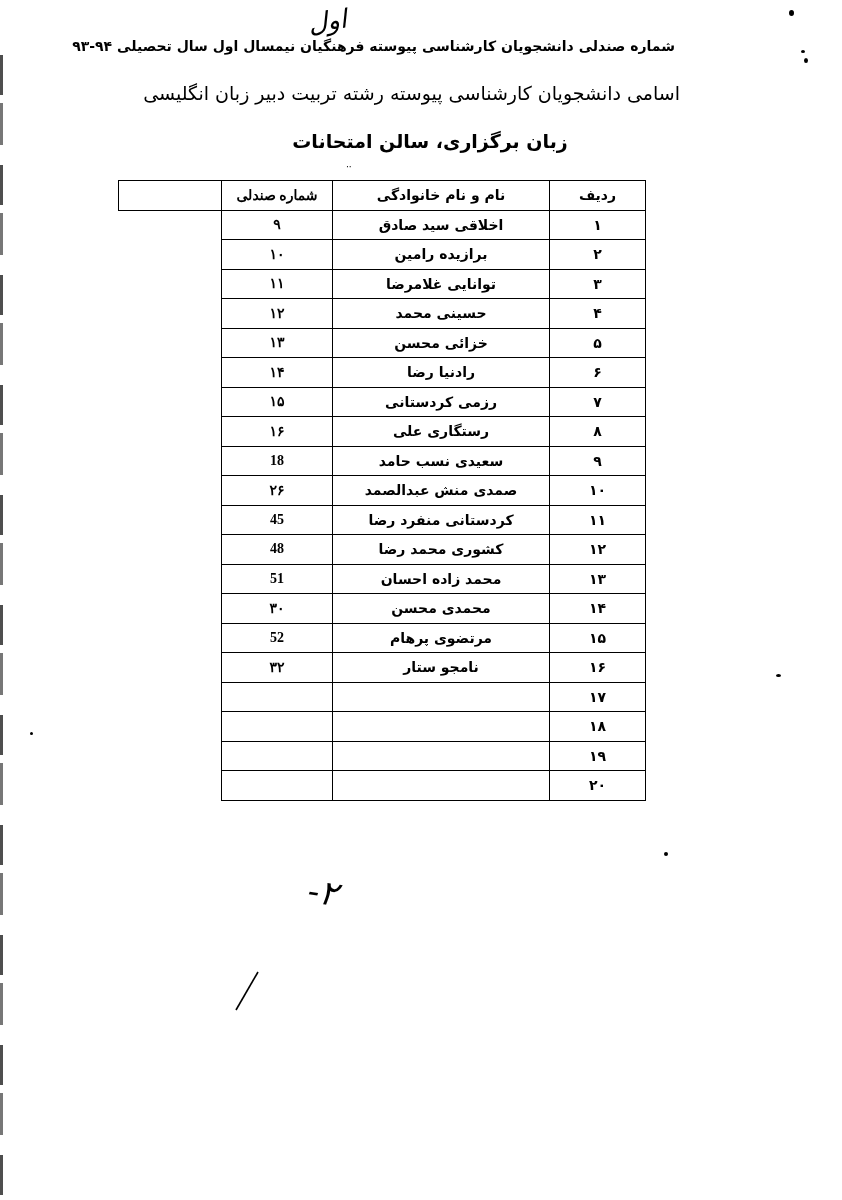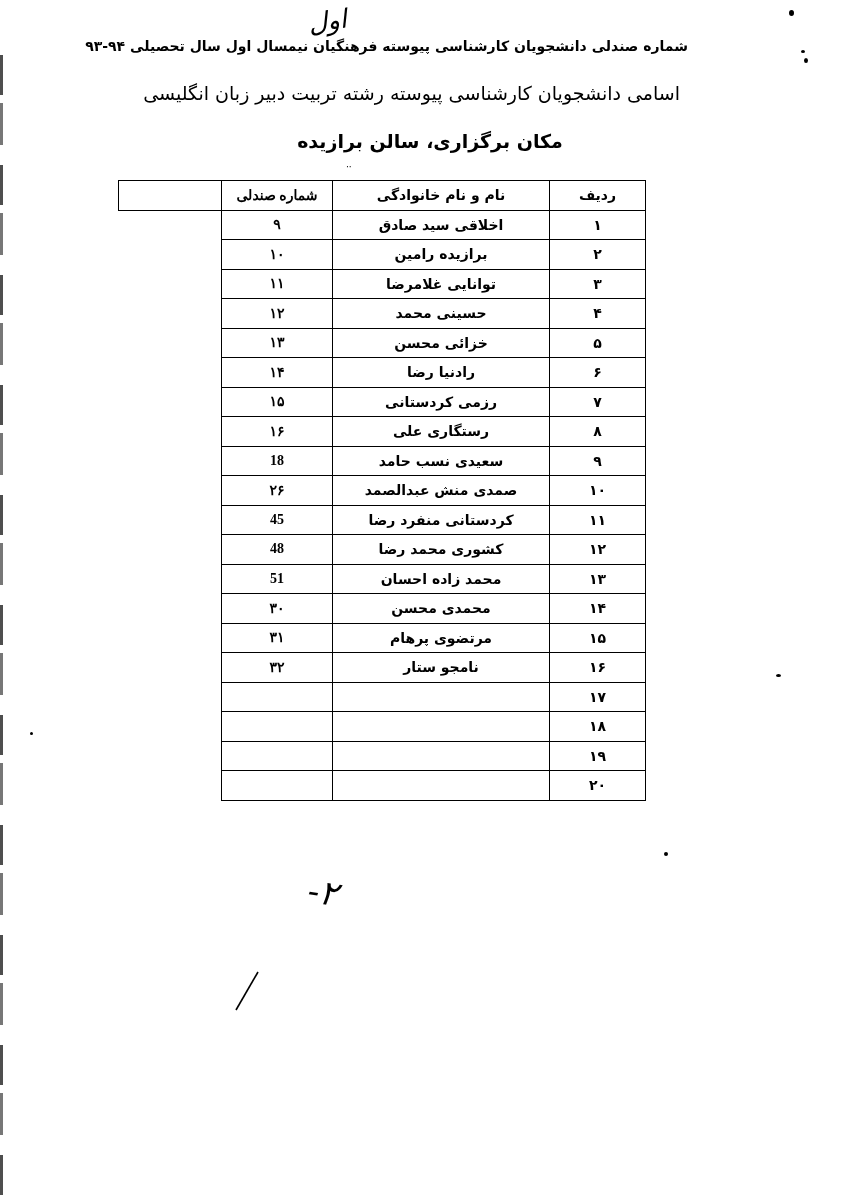--- a/index.html
+++ b/index.html
@@ -1,20 +1,20 @@
 <!DOCTYPE html>
 <html><head>
 <meta charset="utf-8">
 <style>
   html, body { margin: 0; padding: 0; background: #ffffff; }
   body { width: 842px; height: 1200px; position: relative; overflow: hidden;
          font-family: "DejaVu Sans", sans-serif; color: #000; }
   .scan-edge { position: absolute; left: 0; top: 55px; width: 3px; height: 1140px;
                background: repeating-linear-gradient(to bottom, #222 0 40px, #fff 40px 48px, #555 48px 90px, #fff 90px 110px); opacity: .8; }
-  .header-line { position: absolute; top: 38px; left: 208px; width: 480px; text-align: right;
+  .header-line { position: absolute; top: 38px; left: 195px; width: 480px; text-align: right;
                  direction: rtl; font-weight: bold; font-size: 14px; white-space: nowrap; }
   .handwritten-mark { position: absolute; top: 6px; left: 308px; font-family: "DejaVu Serif", serif;
                       font-style: italic; font-size: 26px; transform: rotate(-8deg); }
   .title-line { position: absolute; top: 82px; left: 180px; width: 500px; text-align: center;
                 direction: rtl; font-weight: normal; font-size: 19px; white-space: nowrap; }
   .subtitle-line { position: absolute; top: 130px; left: 180px; width: 500px; text-align: center;
                    direction: rtl; font-weight: bold; font-size: 19px; white-space: nowrap; }
   .sub-dots { position: absolute; top: 162px; left: 346px; font-size: 9px; }
 
   table.roster { position: absolute; top: 180px; left: 118px; border-collapse: collapse;
@@ -31,21 +31,21 @@
   .scribble { position: absolute; font-family: "DejaVu Serif", serif; font-style: italic; }
 </style>
 </head>
 <body>
 
 <div class="scan-edge"></div>
 
 <div class="handwritten-mark">اول</div>
 <div class="header-line">شماره صندلی دانشجویان کارشناسی پیوسته فرهنگیان نیمسال اول سال تحصیلی ۹۴-۹۳</div>
 <div class="title-line">اسامی دانشجویان کارشناسی پیوسته رشته تربیت دبیر زبان انگلیسی</div>
-<div class="subtitle-line">مکان برگزاری، سالن برازیده</div>
+<div class="subtitle-line">زبان برگزاری، سالن امتحانات</div>
 <div class="sub-dots">··</div>
 
 <table class="roster">
   <thead>
     <tr>
       <th class="c-row">ردیف</th>
       <th class="c-name">نام و نام خانوادگی</th>
       <th class="c-seat">شماره صندلی</th>
       <td class="c-extra" rowspan="21"></td>
     </tr>
@@ -117,21 +117,21 @@
         <td class="c-seat">51</td>
       </tr>
       <tr>
         <td class="c-row">۱۴</td>
         <td class="c-name">محمدی محسن</td>
         <td class="c-seat">۳۰</td>
       </tr>
       <tr>
         <td class="c-row">۱۵</td>
         <td class="c-name">مرتضوی پرهام</td>
-        <td class="c-seat">۳۱</td>
+        <td class="c-seat">52</td>
       </tr>
       <tr>
         <td class="c-row">۱۶</td>
         <td class="c-name">نامجو ستار</td>
         <td class="c-seat">۳۲</td>
       </tr>
       <tr>
         <td class="c-row">۱۷</td>
         <td class="c-name"></td>
         <td class="c-seat"></td>

